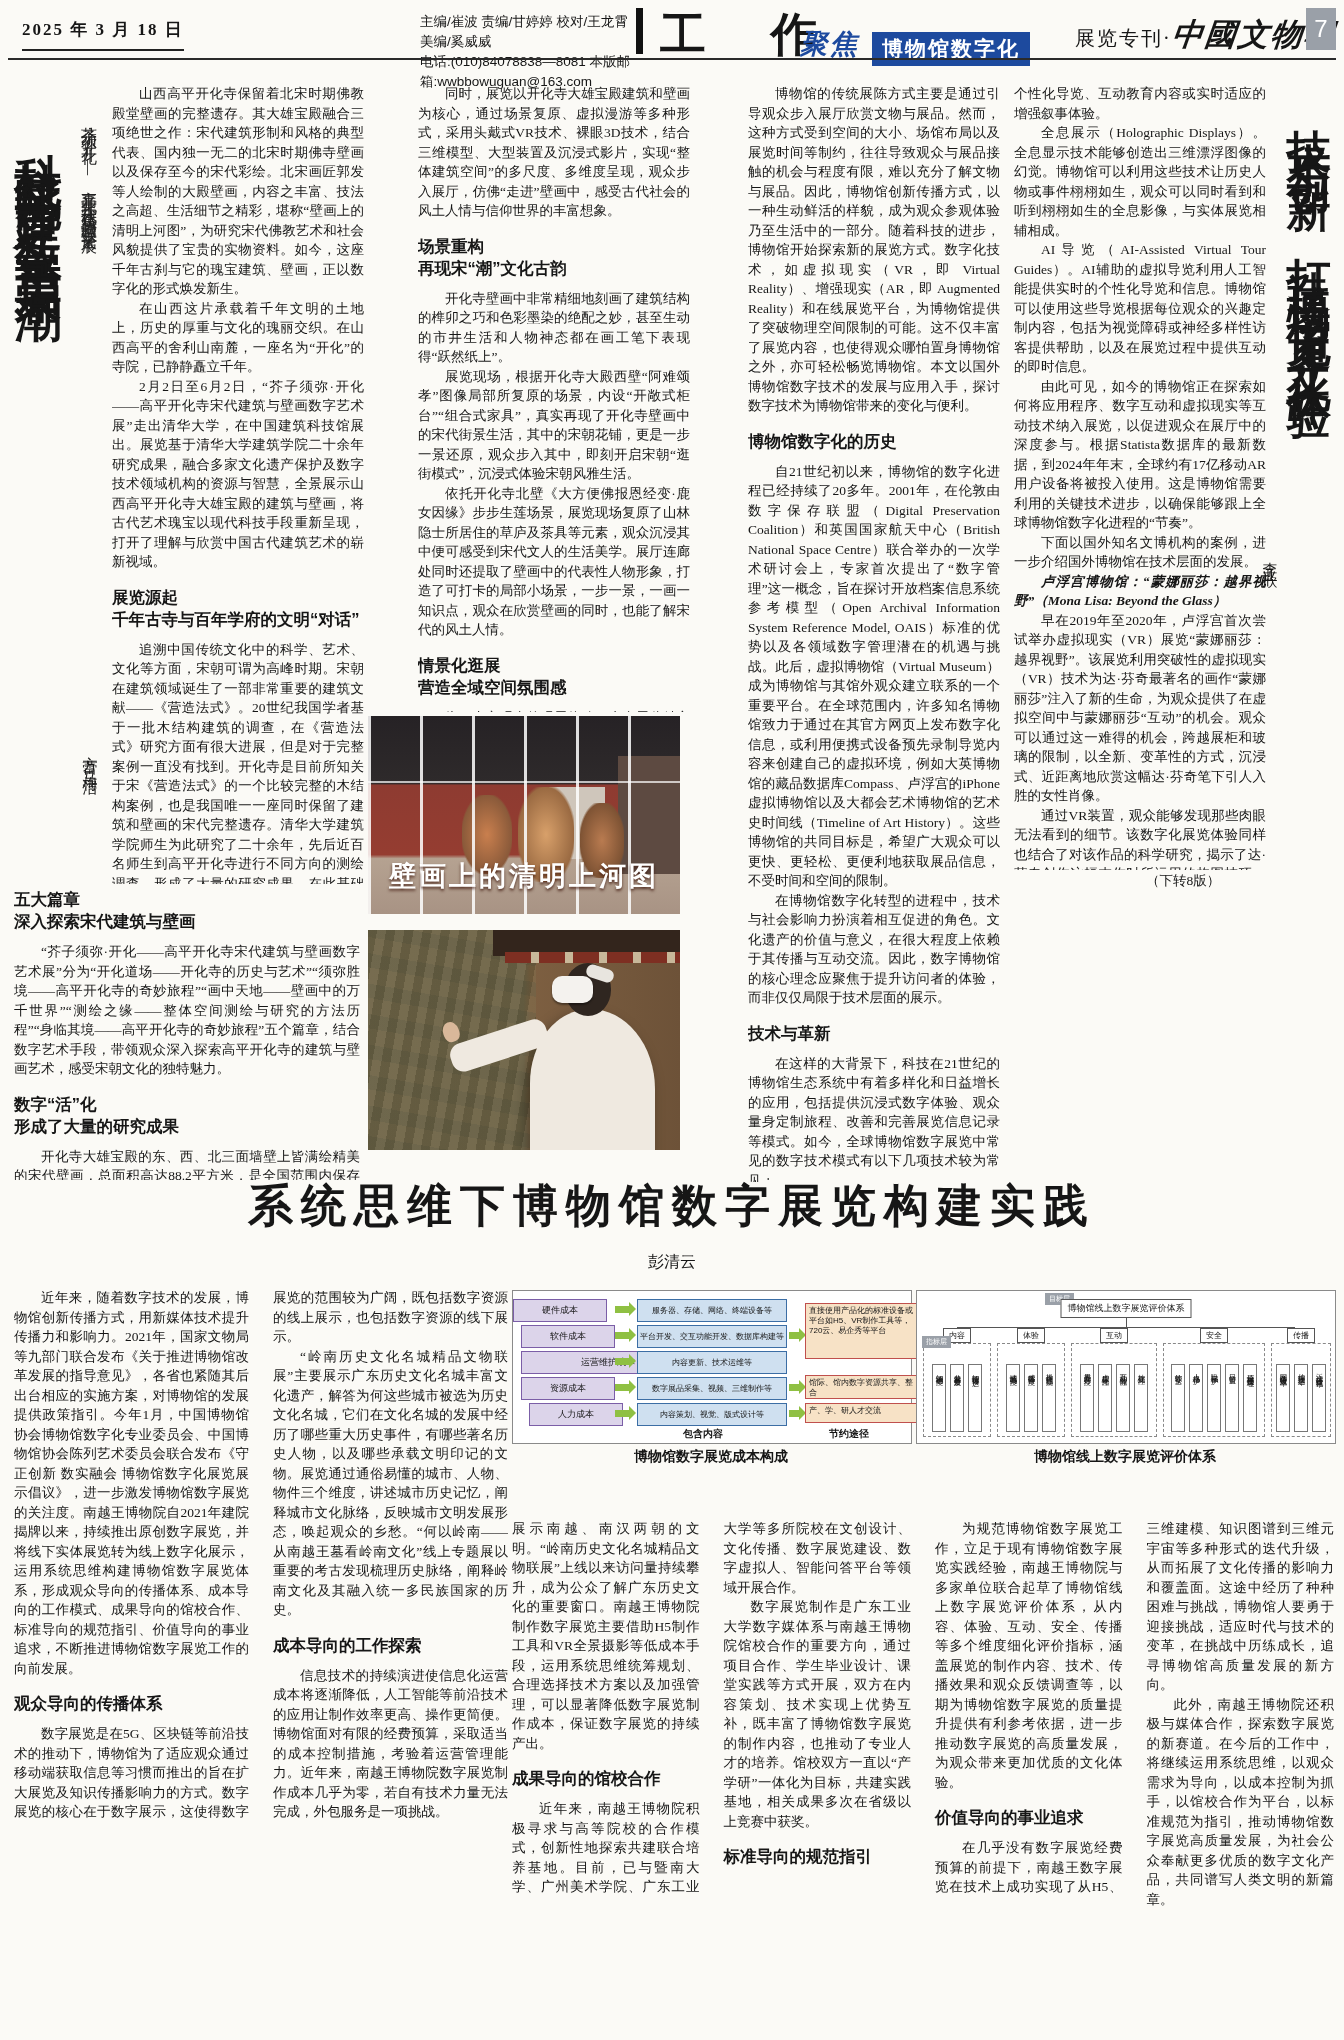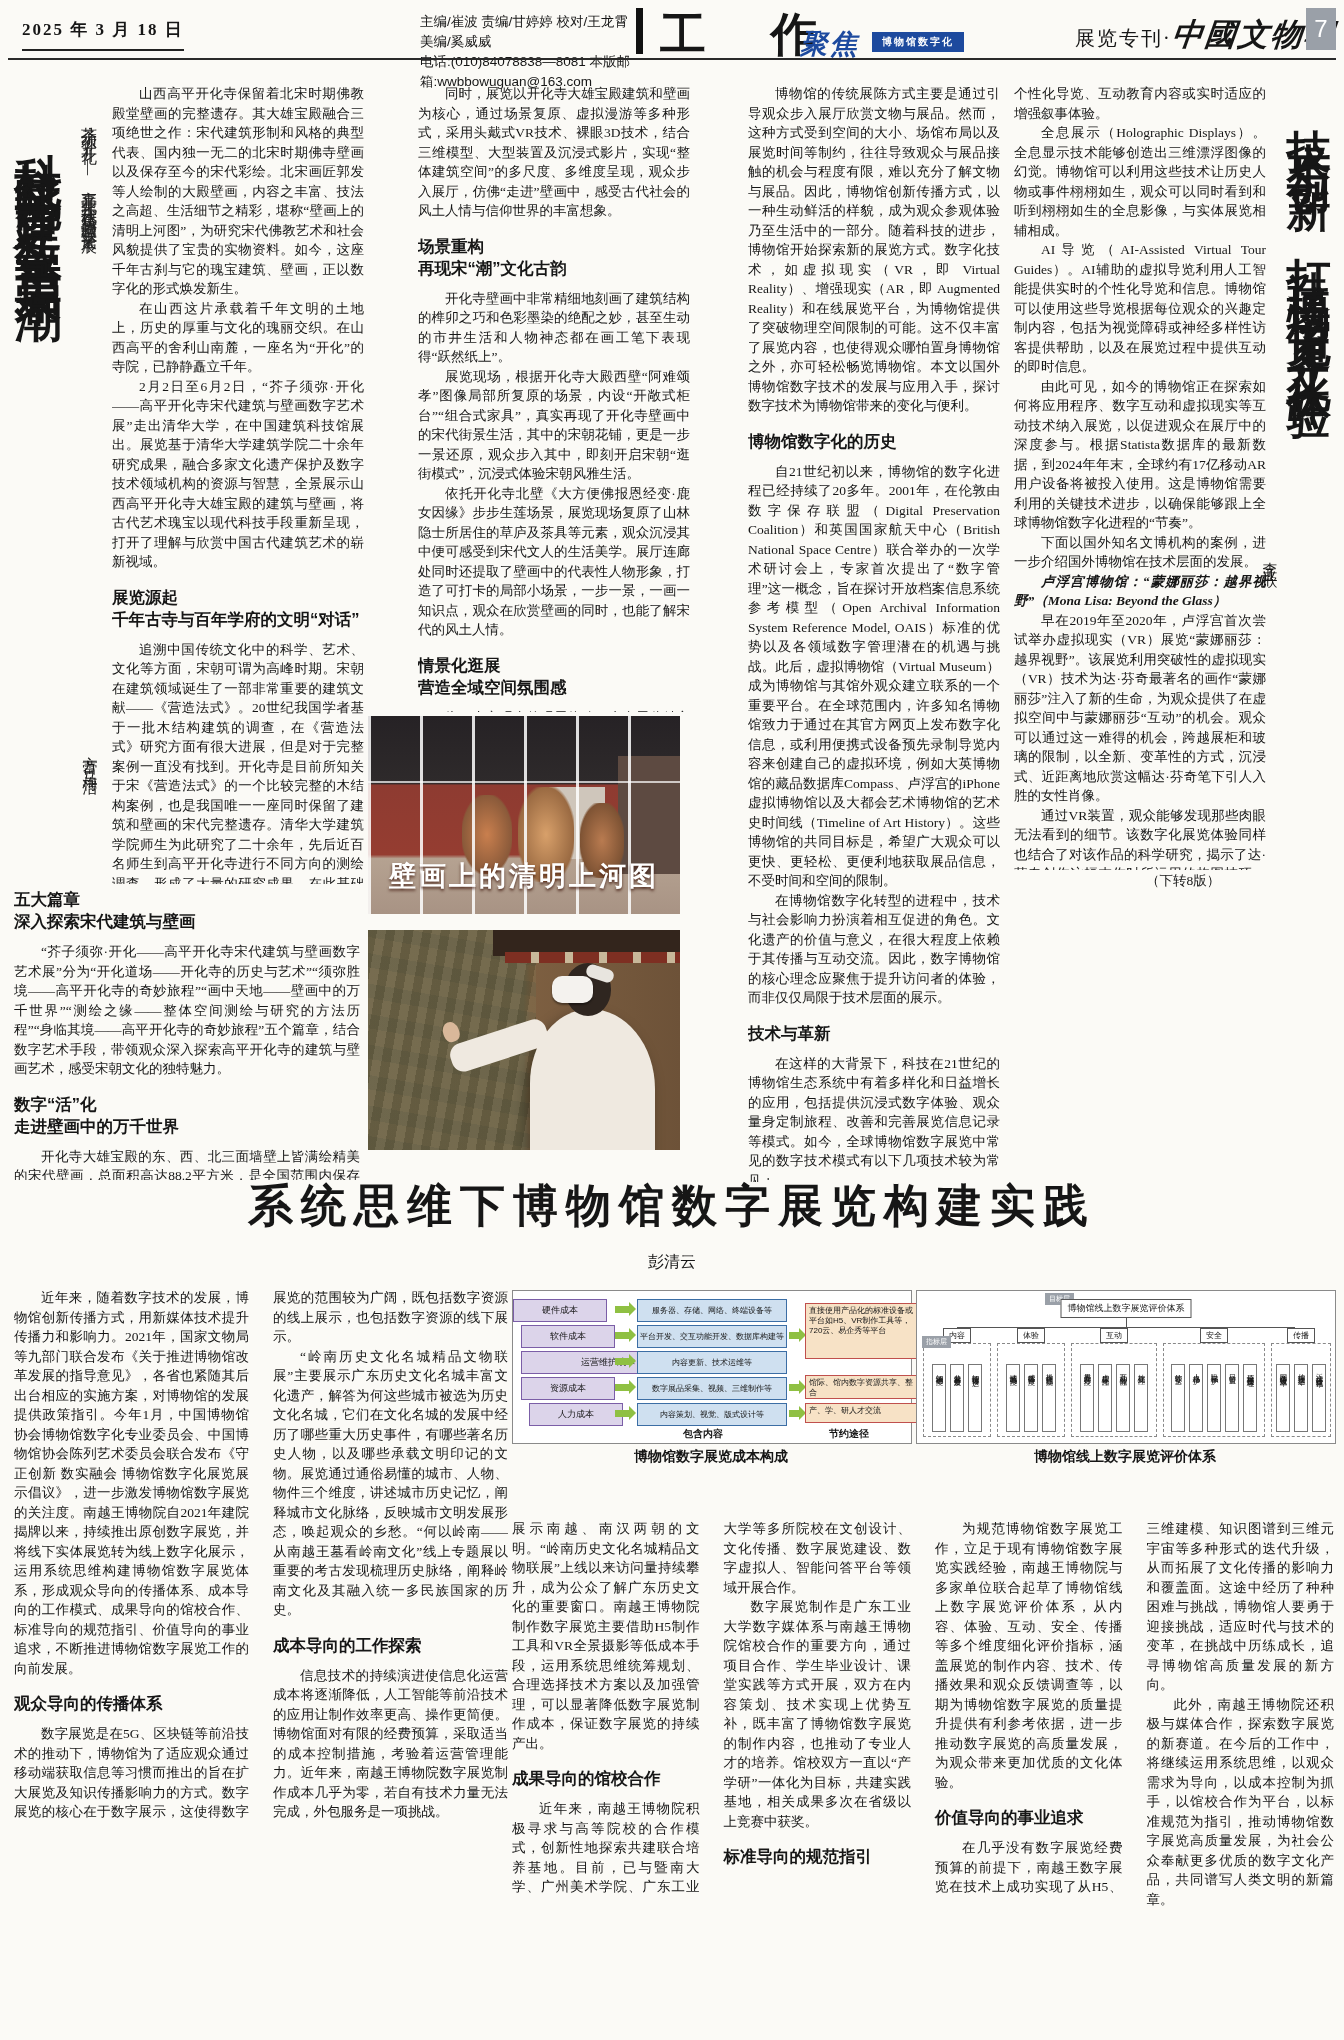--- a/index.html
+++ b/index.html
@@ -6,21 +6,21 @@
   body{width:1344px;height:2040px;position:relative;background:#fbfaf6;
        font-family:"Liberation Serif","DejaVu Serif",serif;color:#161616;overflow:hidden;}
   .abs{position:absolute;}
   .vtext{writing-mode:vertical-rl;}
   
   .date{font-size:17px;font-weight:bold;letter-spacing:2px;border-bottom:2px solid #222;padding-bottom:10px;}
   .staff{font-size:13.5px;line-height:20px;font-family:"Liberation Sans",sans-serif;}
   .secbar{width:7px;height:46px;background:#111;}
   .sectitle{font-size:46px;font-weight:bold;font-family:"Liberation Sans",sans-serif;letter-spacing:26px;}
   .focus{font-size:27px;font-weight:bold;font-style:italic;color:#1d4a9e;letter-spacing:3px;font-family:"Liberation Sans",sans-serif;}
-  .topicbox{background:#1d4a9e;color:#fff;font-size:10px;font-weight:bold;padding:3px 10px;letter-spacing:2px;font-family:"Liberation Sans",sans-serif;}
+  .topicbox{background:#1d4a9e;color:#fff;font-size:21px;font-weight:bold;padding:3px 10px;letter-spacing:2px;font-family:"Liberation Sans",sans-serif;}
   .edition{font-size:20px;letter-spacing:2px;}
   .papername{font-size:31px;font-weight:bold;font-style:italic;letter-spacing:2px;transform:skewX(-6deg);display:inline-block;}
   .pagebox{background:#9aa0a8;color:#fff;width:30px;height:42px;font-size:24px;text-align:center;line-height:42px;font-family:"Liberation Sans",sans-serif;}
   .mainrule{left:8px;top:58px;width:1328px;height:2px;background:#2a2a2a;}
   
   .bigtitle{font-size:47px;font-weight:bold;letter-spacing:10px;line-height:1.1;}
   .subtitle-v{font-size:16px;letter-spacing:3px;color:#222;}
   .authors-v{font-size:15px;letter-spacing:4px;}
   
   .col{font-size:13.5px;line-height:19.5px;text-align:justify;overflow:hidden;}
@@ -111,21 +111,21 @@
   <p>山西高平开化寺保留着北宋时期佛教殿堂壁画的完整遗存。其大雄宝殿融合三项绝世之作：宋代建筑形制和风格的典型代表、国内独一无二的北宋时期佛寺壁画以及保存至今的宋代彩绘。北宋画匠郭发等人绘制的大殿壁画，内容之丰富、技法之高超、生活细节之精彩，堪称“壁画上的清明上河图”，为研究宋代佛教艺术和社会风貌提供了宝贵的实物资料。如今，这座千年古刹与它的瑰宝建筑、壁画，正以数字化的形式焕发新生。</p>
   <p>在山西这片承载着千年文明的土地上，历史的厚重与文化的瑰丽交织。在山西高平的舍利山南麓，一座名为“开化”的寺院，已静静矗立千年。</p>
   <p>2月2日至6月2日，“芥子须弥·开化——高平开化寺宋代建筑与壁画数字艺术展”走出清华大学，在中国建筑科技馆展出。展览基于清华大学建筑学院二十余年研究成果，融合多家文化遗产保护及数字技术领域机构的资源与智慧，全景展示山西高平开化寺大雄宝殿的建筑与壁画，将古代艺术瑰宝以现代科技手段重新呈现，打开了理解与欣赏中国古代建筑艺术的崭新视域。</p>
   <h3 class="bh"><span>展览源起</span><br><span>千年古寺与百年学府的文明“对话”</span></h3>
   <p>追溯中国传统文化中的科学、艺术、文化等方面，宋朝可谓为高峰时期。宋朝在建筑领域诞生了一部非常重要的建筑文献——《营造法式》。20世纪我国学者基于一批木结构建筑的调查，在《营造法式》研究方面有很大进展，但是对于完整案例一直没有找到。开化寺是目前所知关于宋《营造法式》的一个比较完整的木结构案例，也是我国唯一一座同时保留了建筑和壁画的宋代完整遗存。清华大学建筑学院师生为此研究了二十余年，先后近百名师生到高平开化寺进行不同方向的测绘调查，形成了大量的研究成果。在此基础上，由清华大学建筑学院、人民文博主办的“芥子须弥·开化——高平开化寺宋代建筑与壁画数字艺术展”在武汉中国建筑科技馆正式与观众见面。</p>
 </div>
 
 <div class="abs col" style="left:14px;top:888px;width:346px;height:292px;">
   <h3 class="bh" style="margin-top:0;"><span>五大篇章</span><br><span>深入探索宋代建筑与壁画</span></h3>
   <p>“芥子须弥·开化——高平开化寺宋代建筑与壁画数字艺术展”分为“开化道场——开化寺的历史与艺术”“须弥胜境——高平开化寺的奇妙旅程”“画中天地——壁画中的万千世界”“测绘之缘——整体空间测绘与研究的方法历程”“身临其境——高平开化寺的奇妙旅程”五个篇章，结合数字艺术手段，带领观众深入探索高平开化寺的建筑与壁画艺术，感受宋朝文化的独特魅力。</p>
-  <h3 class="bh"><span>数字“活”化</span><br><span>走进壁画中的万千世界</span></h3>
+  <h3 class="bh"><span>数字“活”化</span><br><span>形成了大量的研究成果</span></h3>
   <p>开化寺大雄宝殿的东、西、北三面墙壁上皆满绘精美的宋代壁画，总面积高达88.2平方米，是全国范围内保存面积最大的宋代壁画之一。展览现场，通过数字化采集的壁画以高清细腻地呈现，其细腻的笔触、丰富的色彩和独特的构图，巧妙地勾勒出了宋代画匠心中的“宇宙万象”。</p>
 </div>
 
 <div class="abs col" style="left:418px;top:84px;width:272px;height:628px;">
   <p>同时，展览以开化寺大雄宝殿建筑和壁画为核心，通过场景复原、虚拟漫游等多种形式，采用头戴式VR技术、裸眼3D技术，结合三维模型、大型装置及沉浸式影片，实现“整体建筑空间”的多尺度、多维度呈现，观众步入展厅，仿佛“走进”壁画中，感受古代社会的风土人情与信仰世界的丰富想象。</p>
   <h3 class="bh"><span>场景重构</span><br><span>再现宋“潮”文化古韵</span></h3>
   <p>开化寺壁画中非常精细地刻画了建筑结构的榫卯之巧和色彩墨染的绝配之妙，甚至生动的市井生活和人物神态都在画工笔下表现得“跃然纸上”。</p>
   <p>展览现场，根据开化寺大殿西壁“阿难颂孝”图像局部所复原的场景，内设“开敞式柜台”“组合式家具”，真实再现了开化寺壁画中的宋代街景生活，其中的宋朝花铺，更是一步一景还原，观众步入其中，即刻开启宋朝“逛街模式”，沉浸式体验宋朝风雅生活。</p>
   <p>依托开化寺北壁《大方便佛报恩经变·鹿女因缘》步步生莲场景，展览现场复原了山林隐士所居住的草庐及茶具等元素，观众沉浸其中便可感受到宋代文人的生活美学。展厅连廊处同时还提取了壁画中的代表性人物形象，打造了可打卡的局部小场景，一步一景，一画一知识点，观众在欣赏壁画的同时，也能了解宋代的风土人情。</p>
   <h3 class="bh"><span>情景化逛展</span><br><span>营造全域空间氛围感</span></h3>

